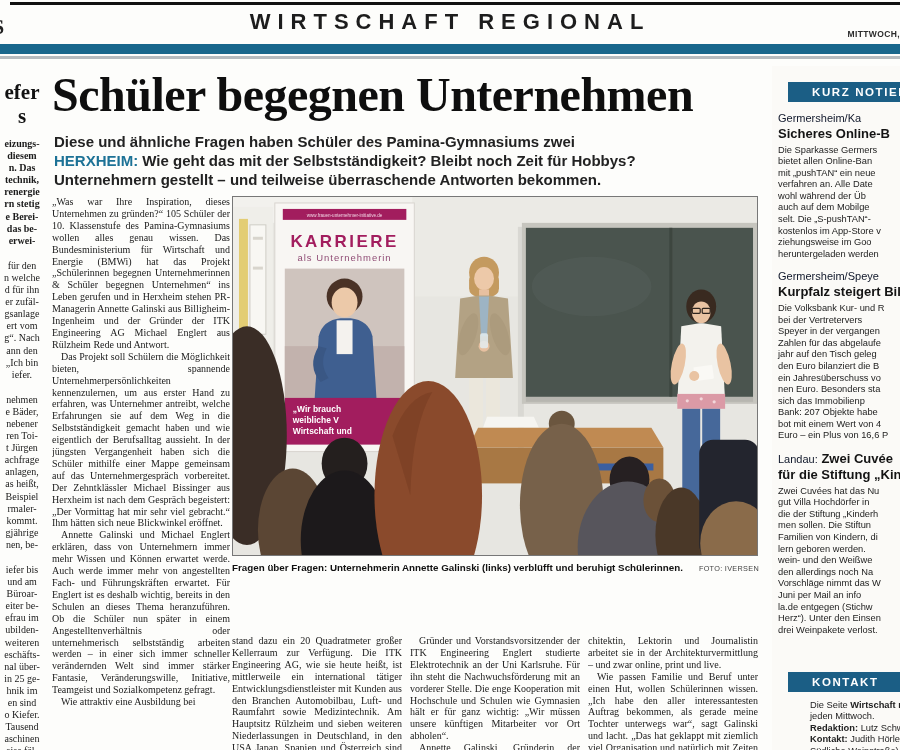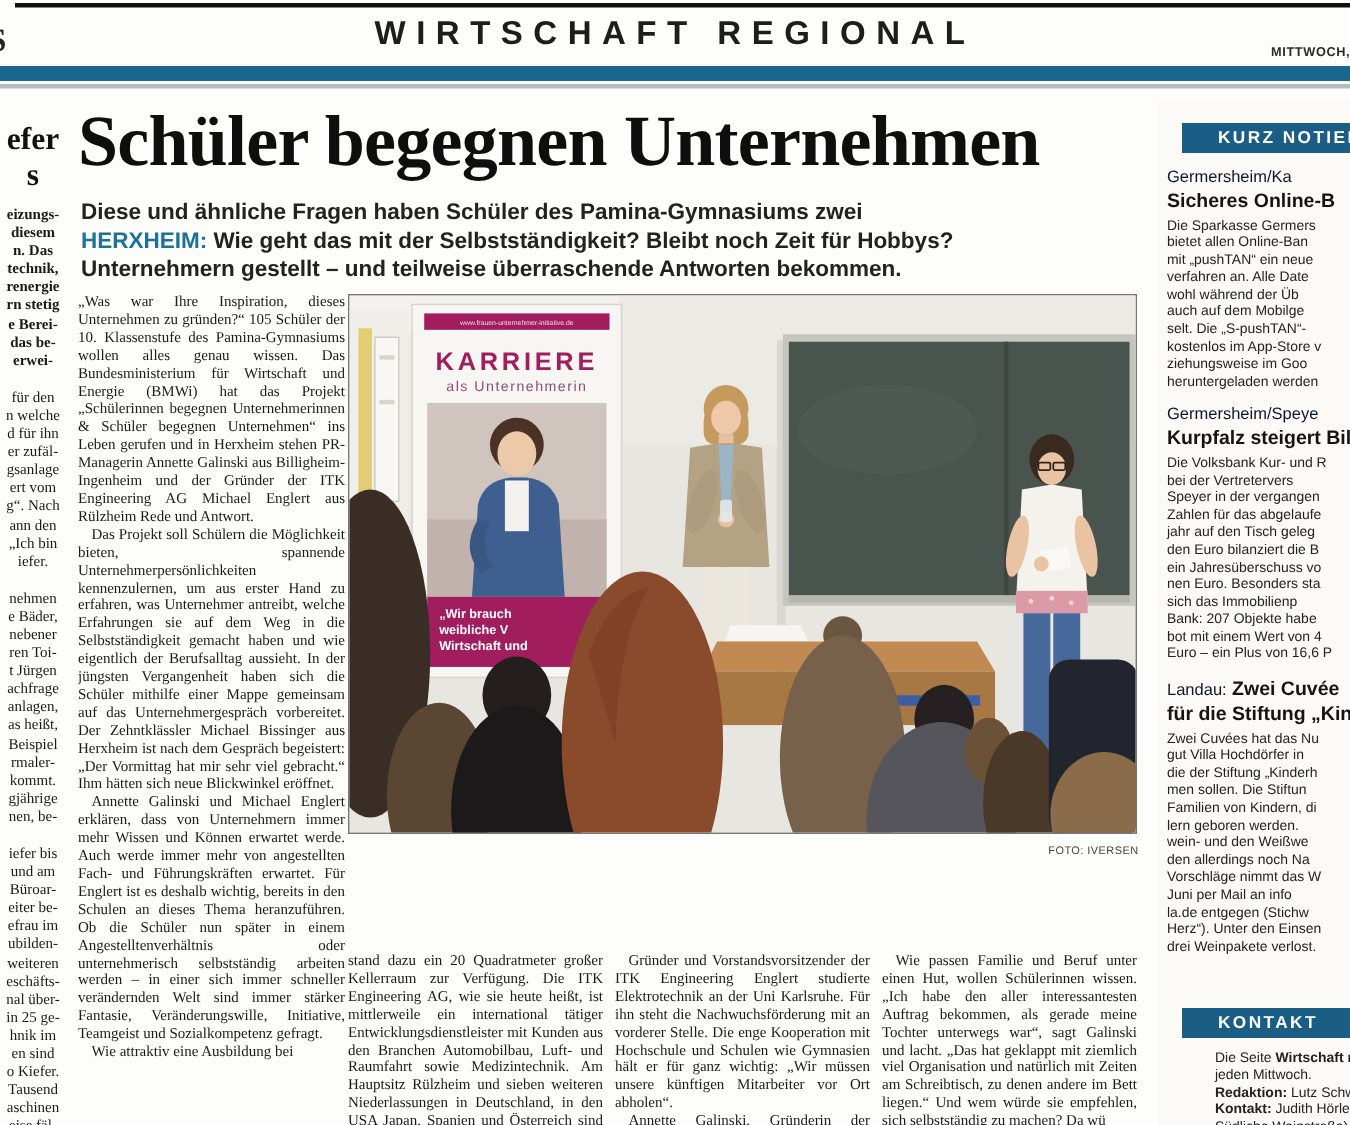--- a/index.html
+++ b/index.html
@@ -247,32 +247,34 @@
           <ellipse cx="396" cy="352" rx="50" ry="66" fill="#57555c"></ellipse>
           <ellipse cx="428" cy="305" rx="16" ry="22" fill="#6b5138"></ellipse>
           <ellipse cx="450" cy="340" rx="26" ry="48" fill="#4a3828"></ellipse>
           <rect x="468" y="244" width="60" height="120" rx="14" fill="#23252e"></rect>
           <ellipse cx="505" cy="348" rx="36" ry="42" fill="#8a6b4a"></ellipse>
         </g>
       </svg>
     </figure>
 
     <div class="capline">
+      <span class="caption">Fragen über Fragen: Unternehmerin Annette Galinski (links) verblüfft und beruhigt Schülerinnen.</span>
       <span class="credit">FOTO: IVERSEN</span>
     </div>
 
     <div class="cols3">
       <div class="bcol">
           <p class="bp">stand dazu ein 20 Quadratmeter großer Kellerraum zur Verfügung. Die ITK Engineering AG, wie sie heute heißt, ist mittlerweile ein international tätiger Entwicklungsdienstleister mit Kunden aus den Branchen Automobilbau, Luft- und Raumfahrt sowie Medizintechnik. Am Hauptsitz Rülzheim und sieben weiteren Niederlassungen in Deutschland, in den USA Japan, Spanien und Österreich sind heute mehr als 800 Mitarbeiter beschäftigt. Auf die Frage eines Schülers, warum das Unternehmen den Standort Herxheim</p>
         </div>
       <div class="bcol">
           <p class="bp ind">Gründer und Vorstandsvorsitzender der ITK Engineering Englert studierte Elektrotechnik an der Uni Karlsruhe. Für ihn steht die Nachwuchsförderung mit an vorderer Stelle. Die enge Kooperation mit Hochschule und Schulen wie Gymnasien hält er für ganz wichtig: „Wir müssen unsere künftigen Mitarbeiter vor Ort abholen“.</p>
           <p class="bp ind">Annette Galinski, Gründerin der „Agentur architekturtext“, kommt aus München und hat in Billigheim-Ingenheim eine neue Heimat gefunden. Sie</p>
         </div>
       <div class="bcol">
+          <p class="bp">chitektin, Lektorin und Journalistin arbeitet sie in der Architekturvermittlung – und zwar online, print und live.</p>
           <p class="bp ind">Wie passen Familie und Beruf unter einen Hut, wollen Schülerinnen wissen. „Ich habe den aller interessantesten Auftrag bekommen, als gerade meine Tochter unterwegs war“, sagt Galinski und lacht. „Das hat geklappt mit ziemlich viel Organisation und natürlich mit Zeiten am Schreibtisch, zu denen andere im Bett liegen.“ Und wem würde sie empfehlen, sich selbstständig zu machen? Da wü</p>
         </div>
     </div>
   </main>
 
   <aside class="sidebar">
     <div style="height:16px"></div>
     <div class="kurz-bar">KURZ NOTIERT</div>
 
     <div class="s-section">

